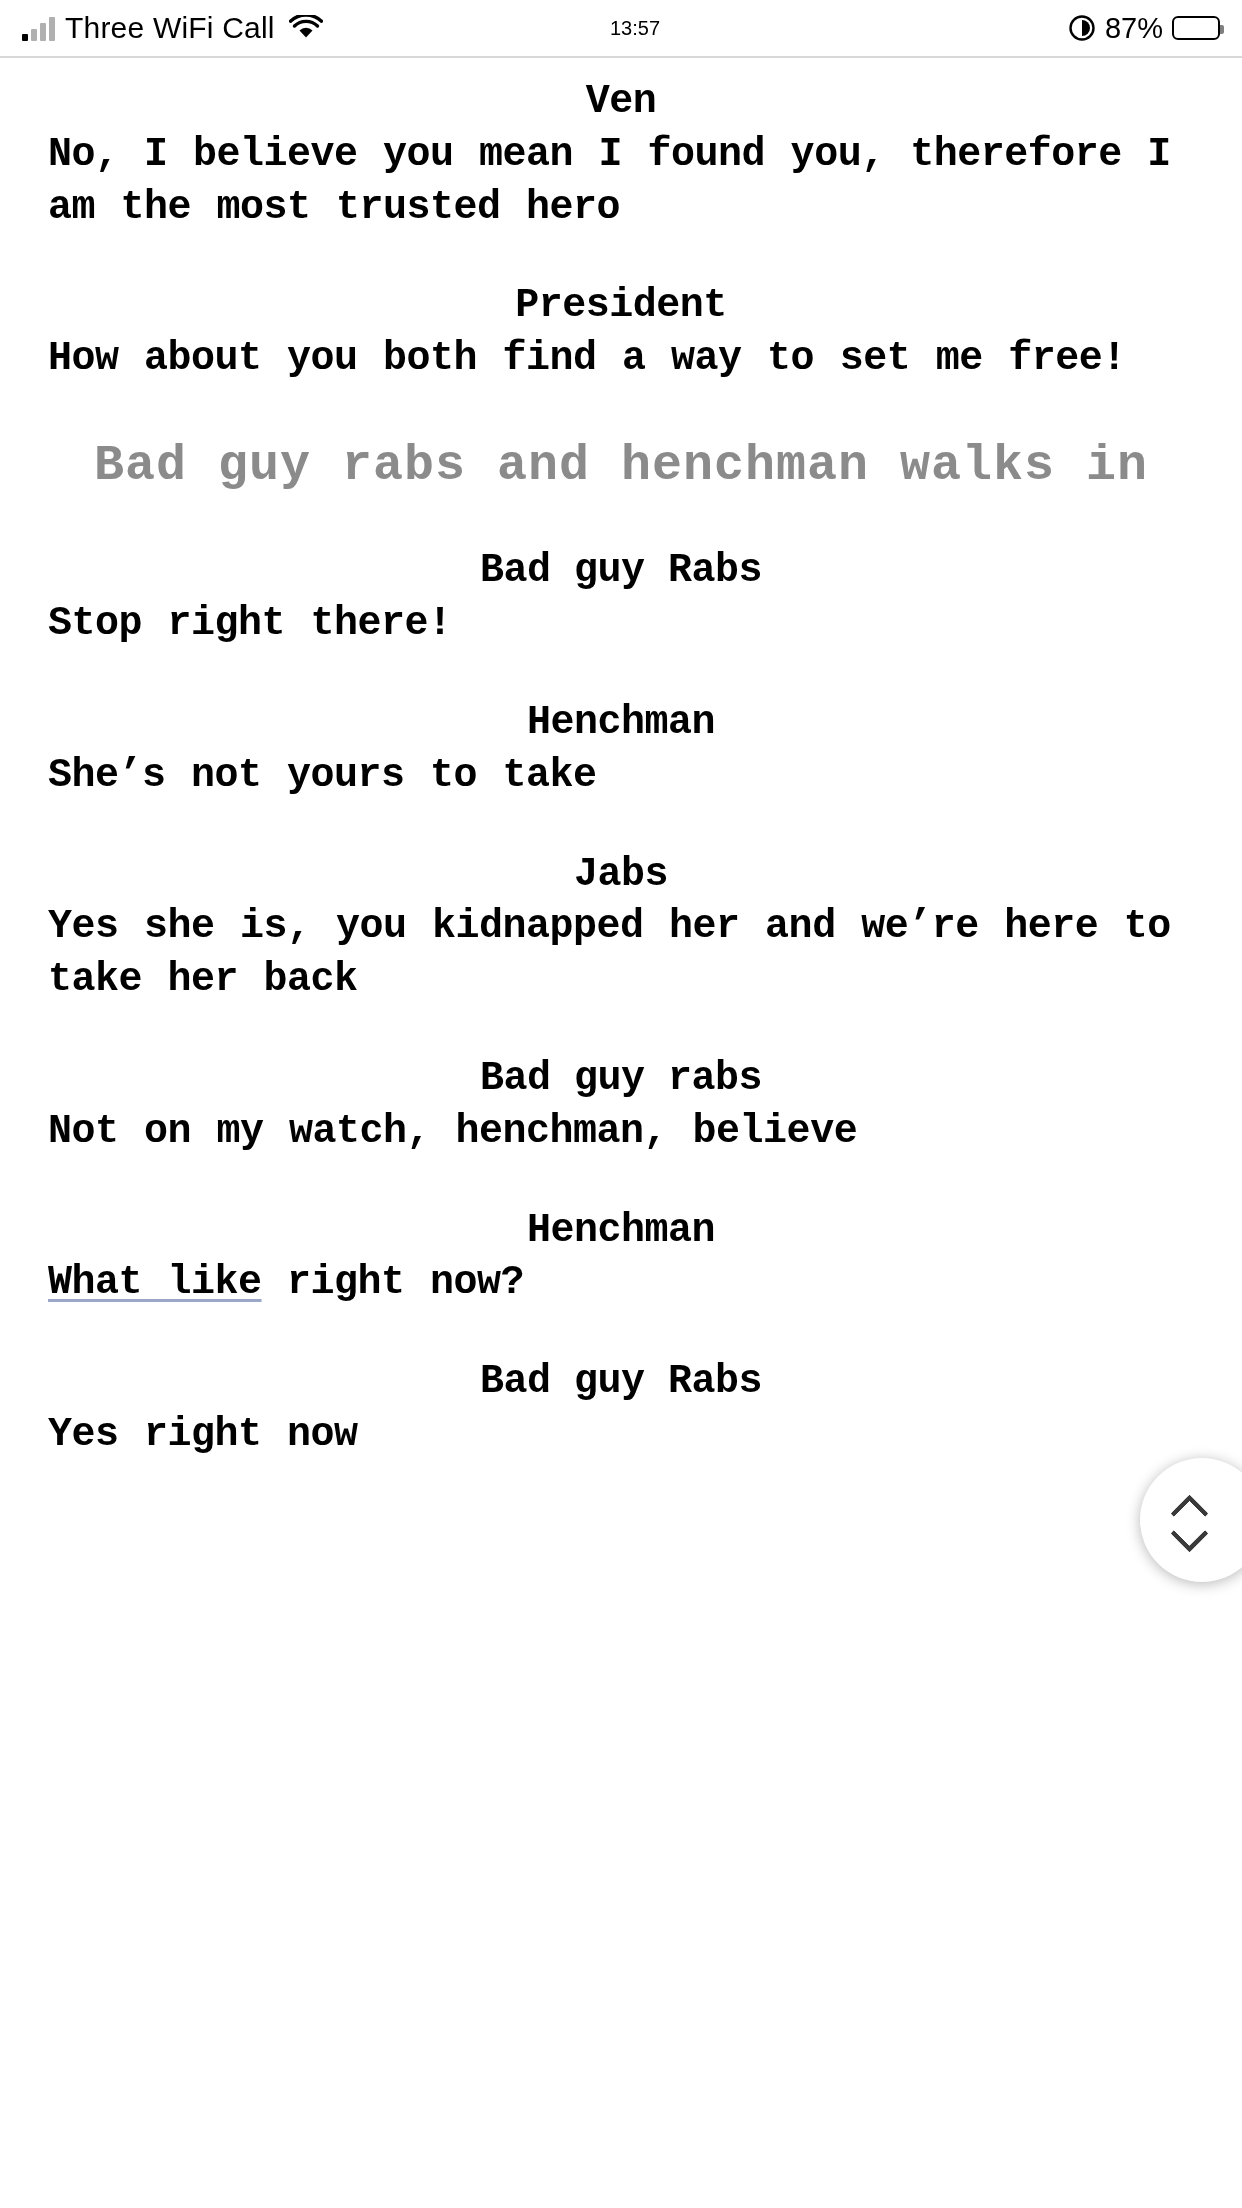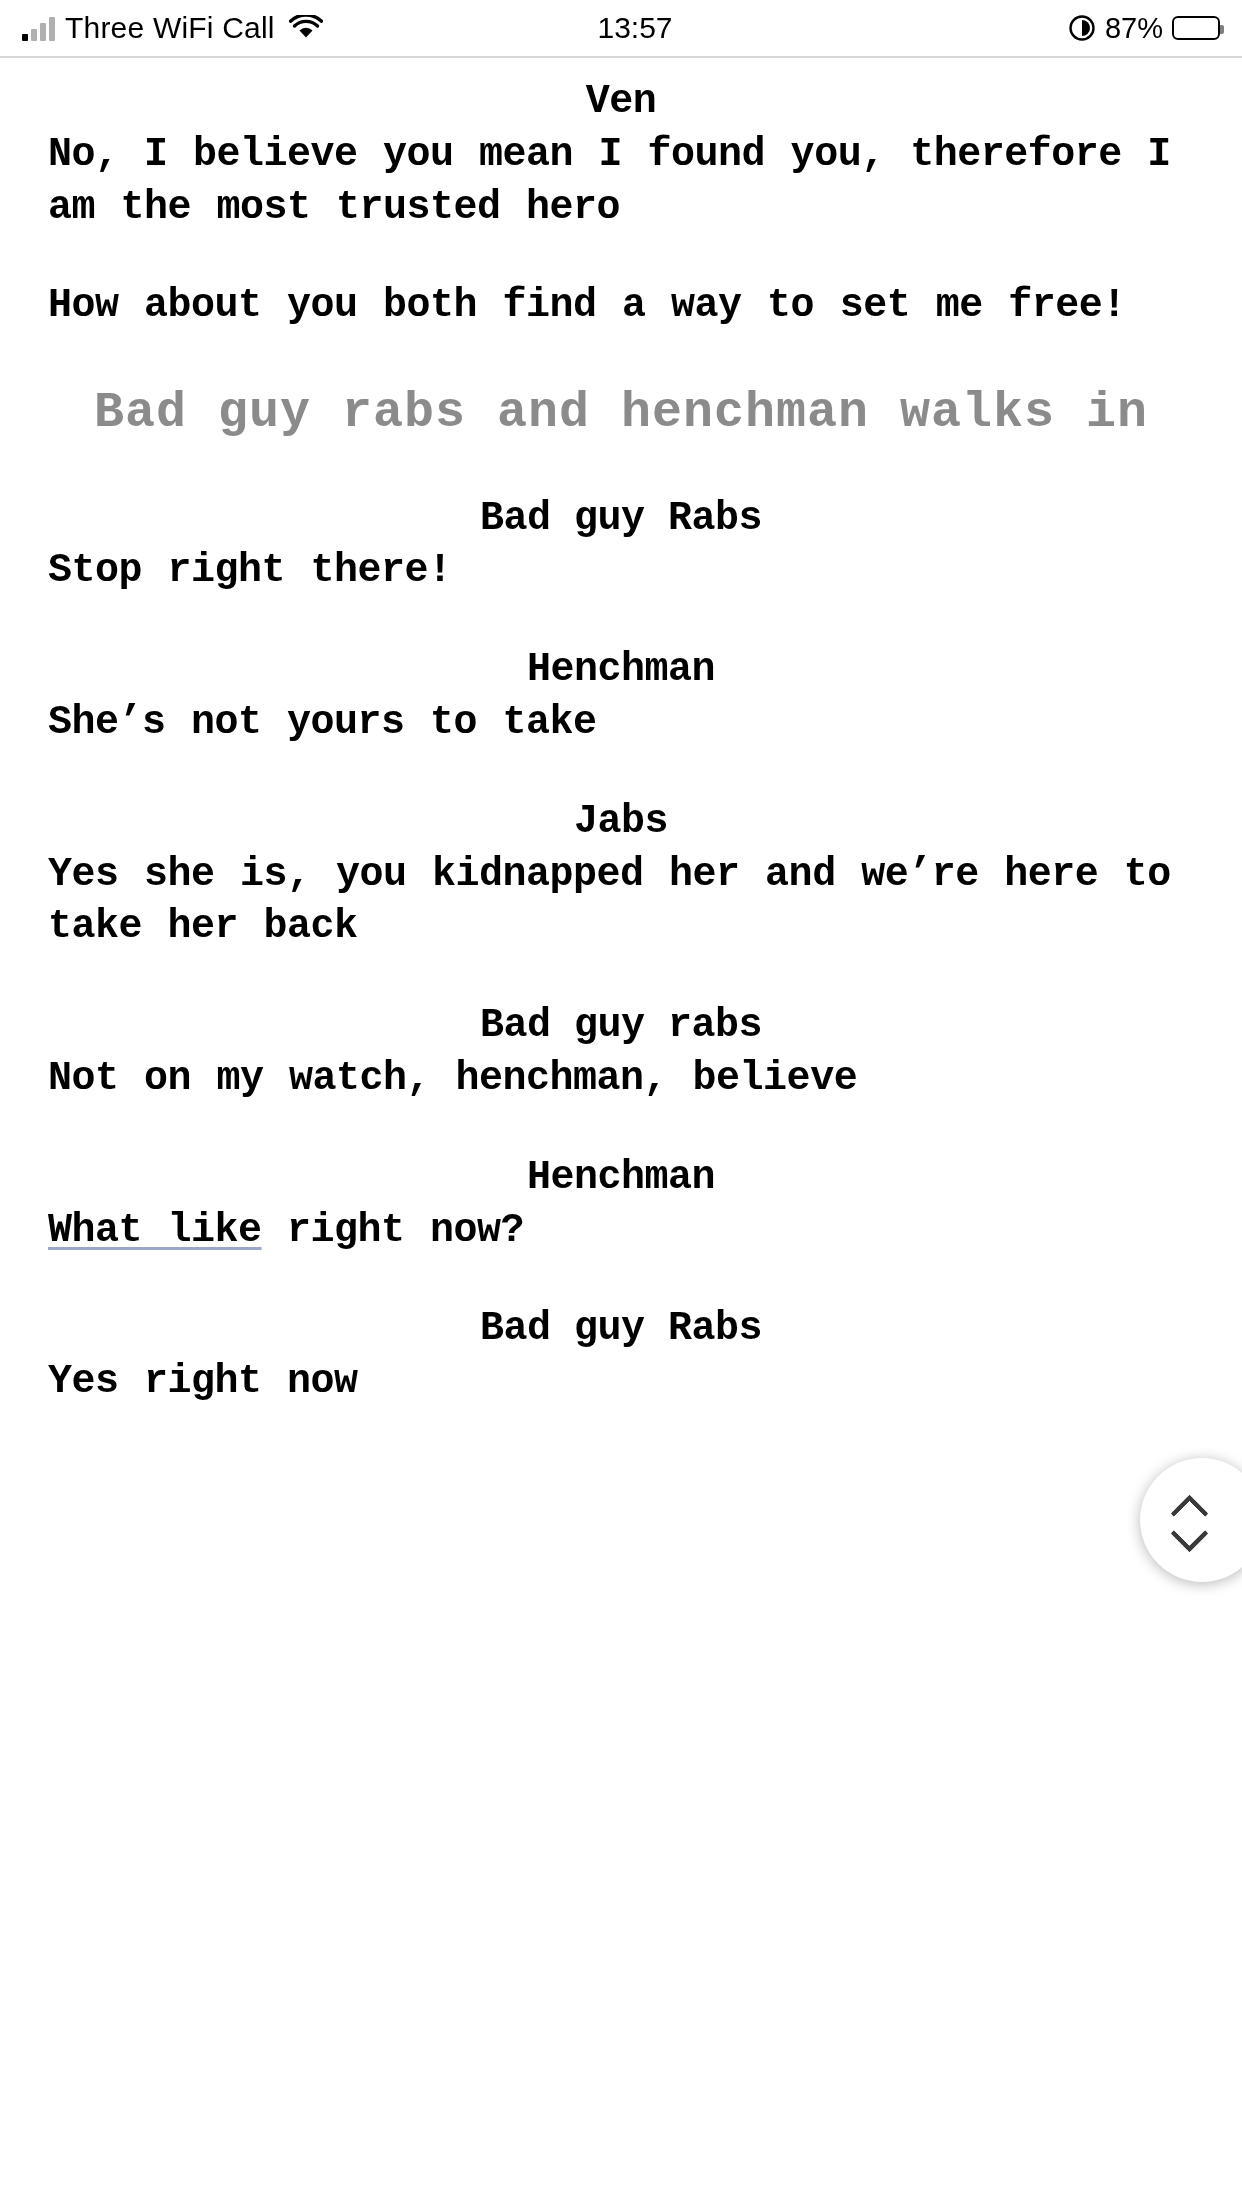--- a/index.html
+++ b/index.html
@@ -55,21 +55,21 @@
     font-size: 30px;
     letter-spacing: 0.2px;
     white-space: nowrap;
   }
   .wifi-icon { margin-left: 4px; display:flex; align-items:center; }
 
   .status-center {
     position: absolute;
     left: 8px; right: 0;
     text-align: center;
-    font-size: 30px;
+    font-size: 20px;
     font-weight: 400;
     pointer-events: none;
     margin-left: 20px;
   }
   .status-right {
     margin-left: auto;
     display: flex;
     align-items: center;
     gap: 9px;
     z-index: 2;
@@ -225,20 +225,21 @@
 <div class="hairline"></div>
 
 <div class="script">
 
   <div class="block">
     <div class="character">Ven</div>
     <div class="line">No, I believe you mean I found you, therefore I am the most trusted hero</div>
   </div>
 
   <div class="block">
+    <div class="character">President</div>
     <div class="line">How about you both find a way to set me free!</div>
   </div>
 
   <div class="stage">Bad guy rabs and henchman walks in</div>
 
   <div class="block">
     <div class="character">Bad guy Rabs</div>
     <div class="line">Stop right there!</div>
   </div>
 

